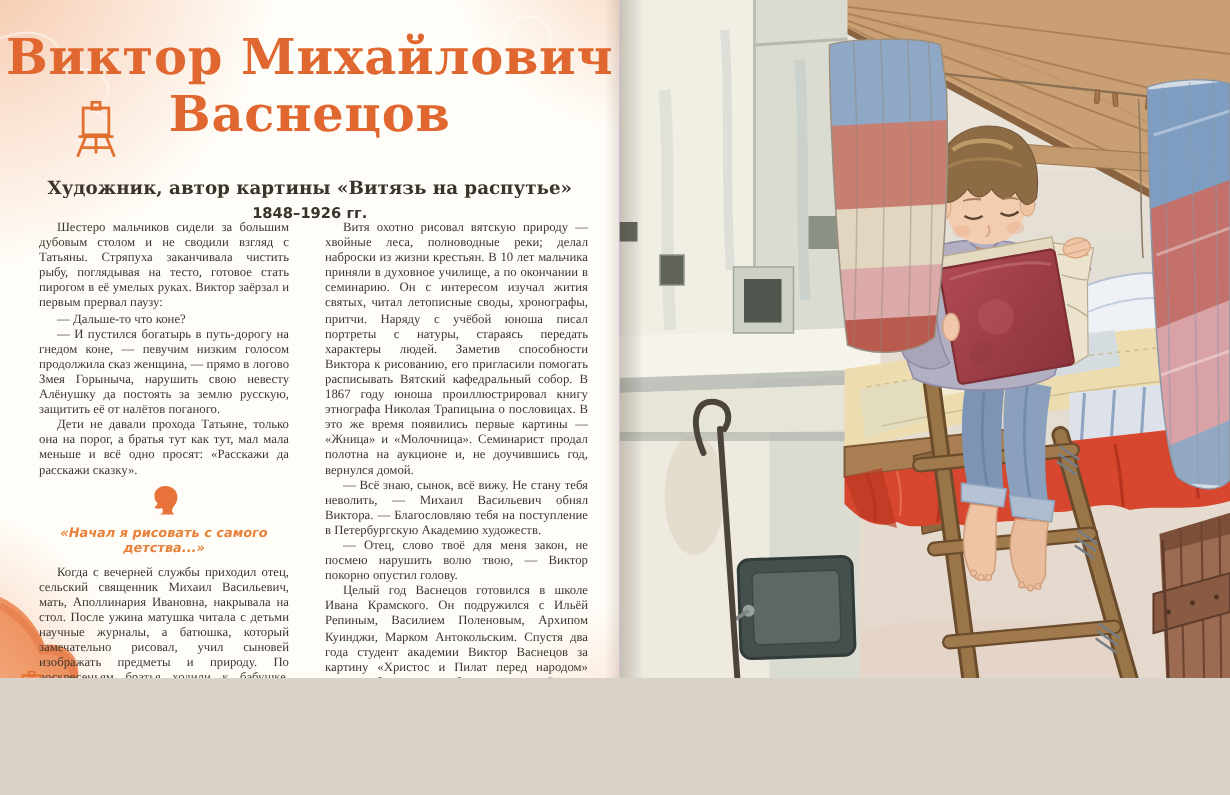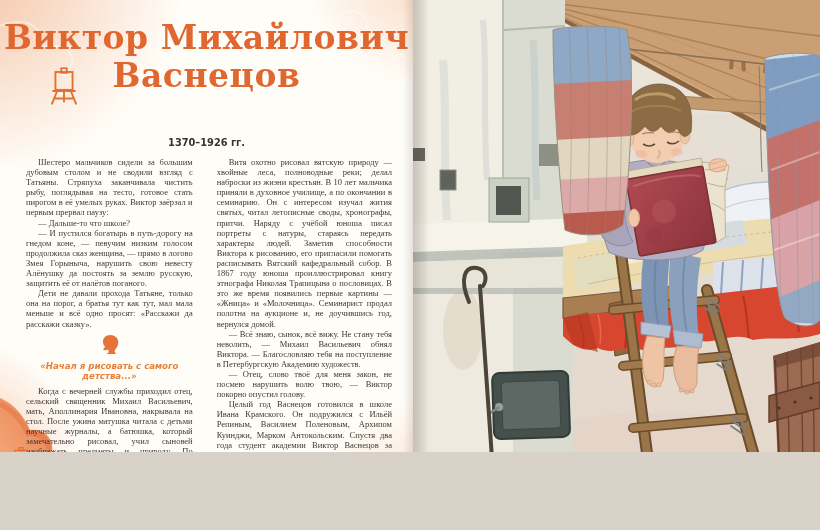--- a/index.html
+++ b/index.html
@@ -18,21 +18,21 @@
       background:linear-gradient(to left, rgba(90,60,40,.14), rgba(0,0,0,0));}
   .title{position:absolute;left:0;width:413px;text-align:center;
       font-family:"DejaVu Serif",serif;font-weight:700;color:#e0672f;}
   .title.l1{top:18px;font-size:33px;letter-spacing:.5px;}
   .title.l2{top:56px;font-size:33px;letter-spacing:.5px;}
   .easel-big{position:absolute;left:50px;top:61px;color:#e2702f;}
   .subtitle{position:absolute;top:118px;left:0;width:413px;text-align:center;
       font-family:"DejaVu Serif",serif;font-weight:700;font-size:12.2px;color:#3a332c;}
   .dates{position:absolute;top:137px;left:0;width:413px;text-align:center;
       font-family:"DejaVu Sans",sans-serif;font-weight:700;font-size:9.8px;color:#3a332c;}
-  .cols{position:absolute;top:157px;left:26px;width:366px;display:flex;gap:24px;}
+  .cols{position:absolute;top:146px;left:26px;width:366px;display:flex;gap:24px;}
   .col{color:#3d3731;}
   .col.c1{width:173px;}
   .col.c2{width:182px;}
   .col p{margin:0;font-size:8.5px;line-height:10.1px;text-align:justify;
       text-indent:12px;hyphens:auto;-webkit-hyphens:auto;}
   .quoteblock{margin:5px 0 4px 0;text-align:center;}
   .quoteblock .qtext{display:block;margin-top:2px;
       font-family:"DejaVu Sans",sans-serif;font-style:italic;font-weight:700;
       font-size:8.6px;line-height:10.5px;color:#e8813a;padding:0 14px;}
   .pagenum{position:absolute;left:27px;top:486px;
@@ -84,26 +84,27 @@
       </g>
     </svg>
 
     <div class="title l1">Виктор Михайлович</div>
     <div class="title l2">Васнецов</div>
 
     <svg class="easel-big" width="28" height="50" viewBox="0 0 36 48">
         <use href="#easelSym"></use>
       </svg>
 
-    <div class="dates">1370–1926 гг.</div>
+    <div class="subtitle">Художник, автор картины «Витязь на распутье»</div>
+    <div class="dates">1848–1926 гг.</div>
 
     <div class="cols">
       <div class="col c1">
         <p>Шестеро мальчиков сидели за большим дубовым столом и не сводили взгляд с Татьяны. Стряпуха заканчивала чистить рыбу, поглядывая на тесто, готовое стать пирогом в её умелых руках. Виктор заёрзал и первым прервал паузу:</p>
-        <p>— Дальше-то что школе?</p>
+        <p>— Дальше-то что коне?</p>
         <p>— И пустился богатырь в путь-дорогу на гнедом коне, — певучим низким голосом продолжила сказ женщина, — прямо в логово Змея Горыныча, нарушить свою невесту Алёнушку да постоять за землю русскую, защитить её от налётов поганого.</p>
         <p>Дети не давали прохода Татьяне, только она на порог, а братья тут как тут, мал мала меньше и всё одно просят: «Расскажи да расскажи сказку».</p>
         <div class="quoteblock">
           <svg width="19" height="21" viewBox="0 0 26 28">
             <path fill="#e8733a" d="M14,1 C8,1 4,5 4,10 c0,3 1,5 3,7 l-3,4 c2,1 5,1 7,0 c1,2 1,3 0,5 l-3,1 h14 l-2,-3 c0,-2 1,-3 2,-5 c2,-2 3,-5 3,-8 C25,5 20,1 14,1 Z"></path>
           </svg>
           <span class="qtext">«Начал я рисовать с самого детства...»</span>
         </div>
         <p>Когда с вечерней службы приходил отец, сельский священник Михаил Васильевич, мать, Аполлинария Ивановна, накрывала на стол. После ужина матушка читала с детьми научные журналы, а батюшка, который замечательно рисовал, учил сыновей изображать предметы и природу. По воскресеньям братья ходили к бабушке, Ольге Александровне Васнецовой, рассматривали картины на стенах её дома, автором которых была она сама.</p>
       </div>

